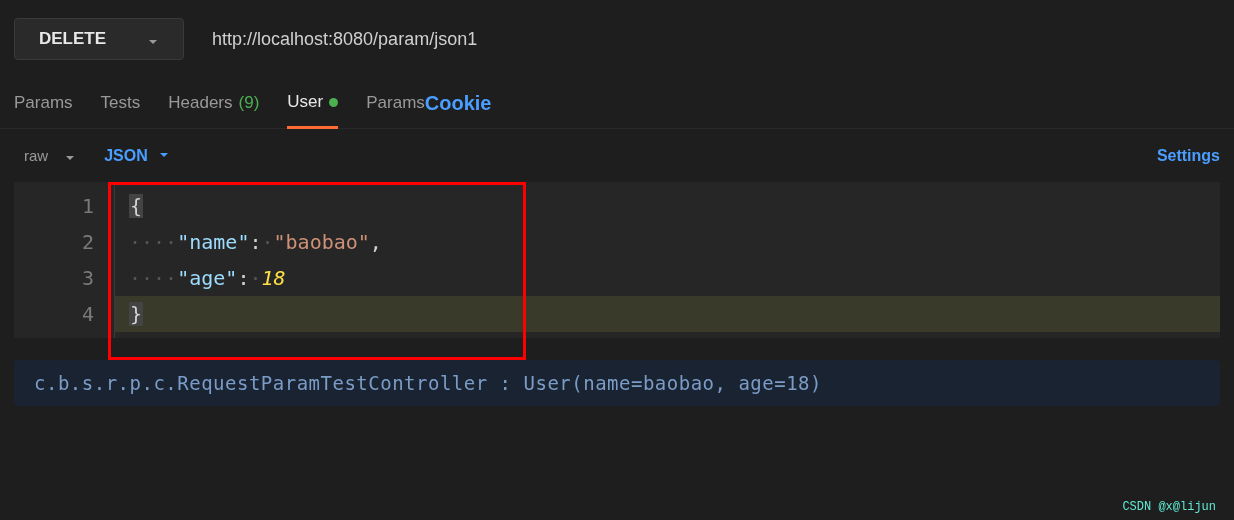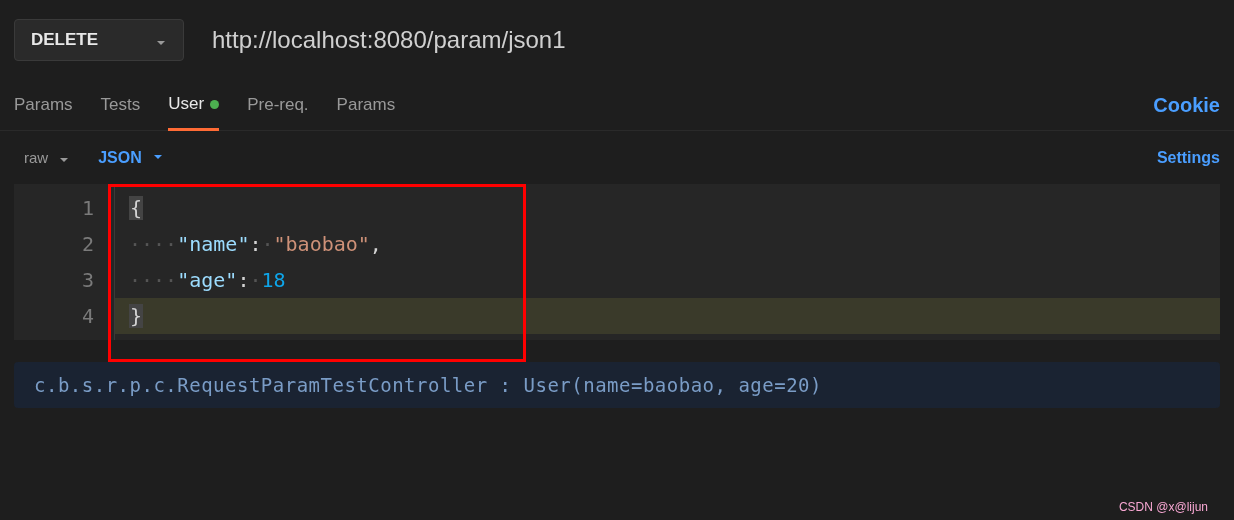--- a/index.html
+++ b/index.html
@@ -22,50 +22,49 @@
       padding: 18px 14px;
       gap: 16px;
     }
     .method-dropdown {
       display: flex;
       align-items: center;
       justify-content: space-between;
       background: #2a2a2a;
       border: 1px solid #3a3a3a;
       border-radius: 4px;
-      padding: 10px 16px;
+      padding: 10px 24px;
       width: 170px;
       color: #e8e8e8;
       font-weight: 600;
       font-size: 17px;
       cursor: pointer;
     }
     .chevron-down {
       width: 12px;
       height: 12px;
       display: inline-block;
     }
     .chevron-down svg {
       fill: #999;
     }
     .url-input {
       flex: 1;
       background: transparent;
       border: none;
       color: #d0d0d0;
-      font-size: 24px;
+      font-size: 18px;
       padding: 8px 12px;
       outline: none;
     }
     .tabs-row {
       display: flex;
       align-items: center;
       padding: 0 14px;
       border-bottom: 1px solid #2a2a2a;
-      justify-content: space-between;
     }
     .tabs-left {
       display: flex;
       gap: 28px;
     }
     .tab {
       padding: 14px 0;
       color: #999;
       cursor: pointer;
       font-size: 17px;
@@ -101,21 +100,21 @@
       padding: 14px 14px;
     }
     .body-controls-left {
       display: flex;
       align-items: center;
       gap: 18px;
     }
     .raw-dropdown {
       display: flex;
       align-items: center;
-      gap: 10px;
+      gap: 16px;
       color: #999;
       font-size: 15px;
       cursor: pointer;
       padding: 4px 10px;
     }
     .json-dropdown {
       display: flex;
       align-items: flex-start;
       gap: 10px;
       color: #4a9eff;
@@ -160,21 +159,21 @@
       line-height: 36px;
       padding-left: 14px;
       white-space: pre;
     }
     .code-line.highlighted {
       background: #3a3a2a;
     }
     .brace { color: #d4d4d4; }
     .key { color: #9cdcfe; }
     .string { color: #ce9178; }
-    .number { color: #0ea5e9; }
+    .number { color: #fde047; font-style: italic; }
     .punct { color: #d4d4d4; }
     .dots { color: #555; }
     .red-box {
       position: absolute;
       border: 3px solid #ff0000;
       pointer-events: none;
       left: 108px;
       top: 0px;
       width: 418px;
       height: 178px;
@@ -184,24 +183,25 @@
       padding: 12px 20px;
       background: #1a2332;
       color: #7a9cc6;
       font-family: "Consolas", "Monaco", monospace;
       font-size: 19px;
       border-radius: 4px;
       letter-spacing: 0.5px;
     }
     .watermark {
       position: absolute;
-      right: 26px;
+      right: 18px;
       bottom: 6px;
-      color: #f9a8d4;
+      color: #5eead4;
       font-size: 12px;
+      font-family: Liberation Mono, monospace;
     }
     .brace-hl {
       background: #444;
       padding: 0 1px;
     }
   </style>
 </head>
 <body>
 
 <div class="top-bar">
@@ -217,27 +217,28 @@
 </div>
 
 <div class="tabs-row">
   <div class="tabs-left">
     <div class="tab">
         <span>Params</span>
       </div>
     <div class="tab">
         <span>Tests</span>
       </div>
+    <div class="tab">
+      <span>Headers</span>
+      <span class="tab-count">(9)</span>
+    </div>
     <div class="tab active">
       <span>User</span>
       <span class="green-dot"></span>
     </div>
-    <div class="tab">
-        <span>Pre-req.</span>
-      </div>
     <div class="tab">
         <span>Params</span>
       </div>
   </div>
   <div class="cookies-link">Cookie</div>
 </div>
 
 <div class="body-controls">
   <div class="body-controls-left">
     <div class="raw-dropdown">
@@ -272,16 +273,16 @@
       <div class="code-line"><span class="brace brace-hl">{</span></div>
       <div class="code-line"><span class="dots">····</span><span class="key">"name"</span><span class="punct">:</span><span class="dots">·</span><span class="string">"baobao"</span><span class="punct">,</span></div>
       <div class="code-line"><span class="dots">····</span><span class="key">"age"</span><span class="punct">:</span><span class="dots">·</span><span class="number">18</span></div>
       <div class="code-line highlighted"><span class="brace brace-hl">}</span></div>
     </div>
   </div>
   <div class="red-box"></div>
 </div>
 
 <div class="log-output">
-  <span>c.b.s.r.p.c.RequestParamTestController   : User(name=baobao, age=20)</span>
+  <span>c.b.s.r.p.c.RequestParamTestController   : User(name=baobao, age=18)</span>
 </div>
 
 <div class="watermark">CSDN @x@lijun</div>
 
 </body></html>

